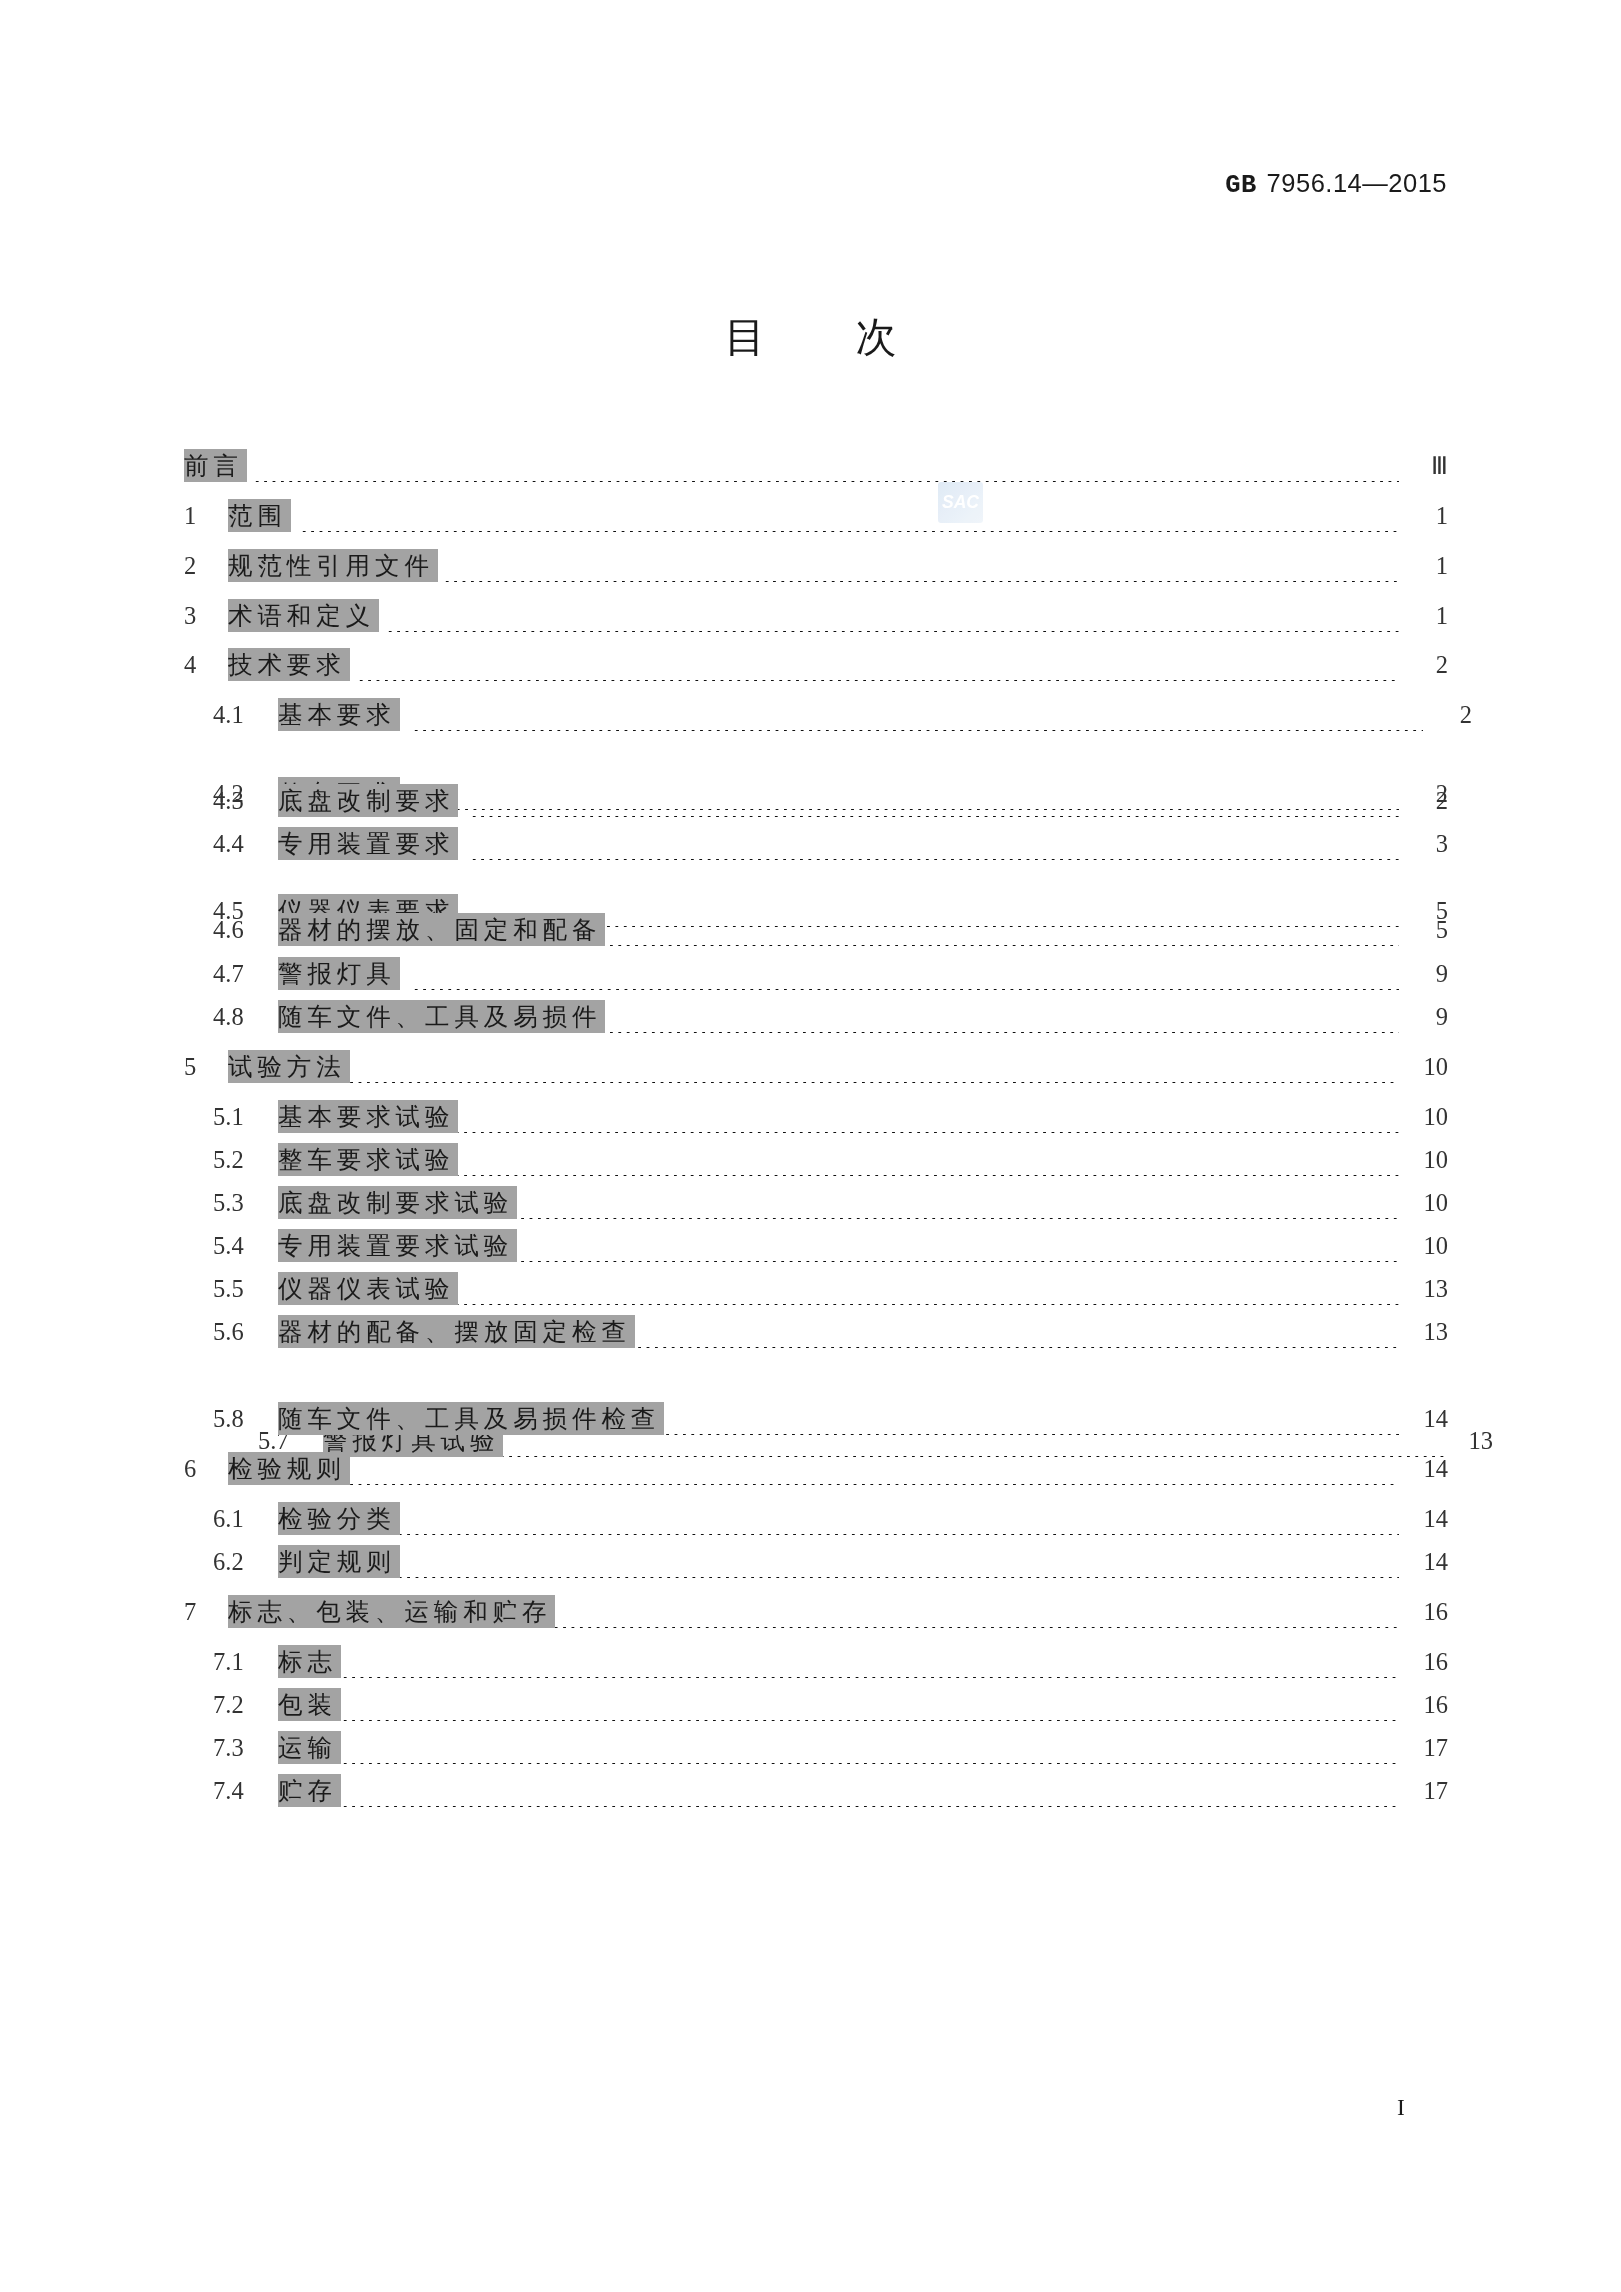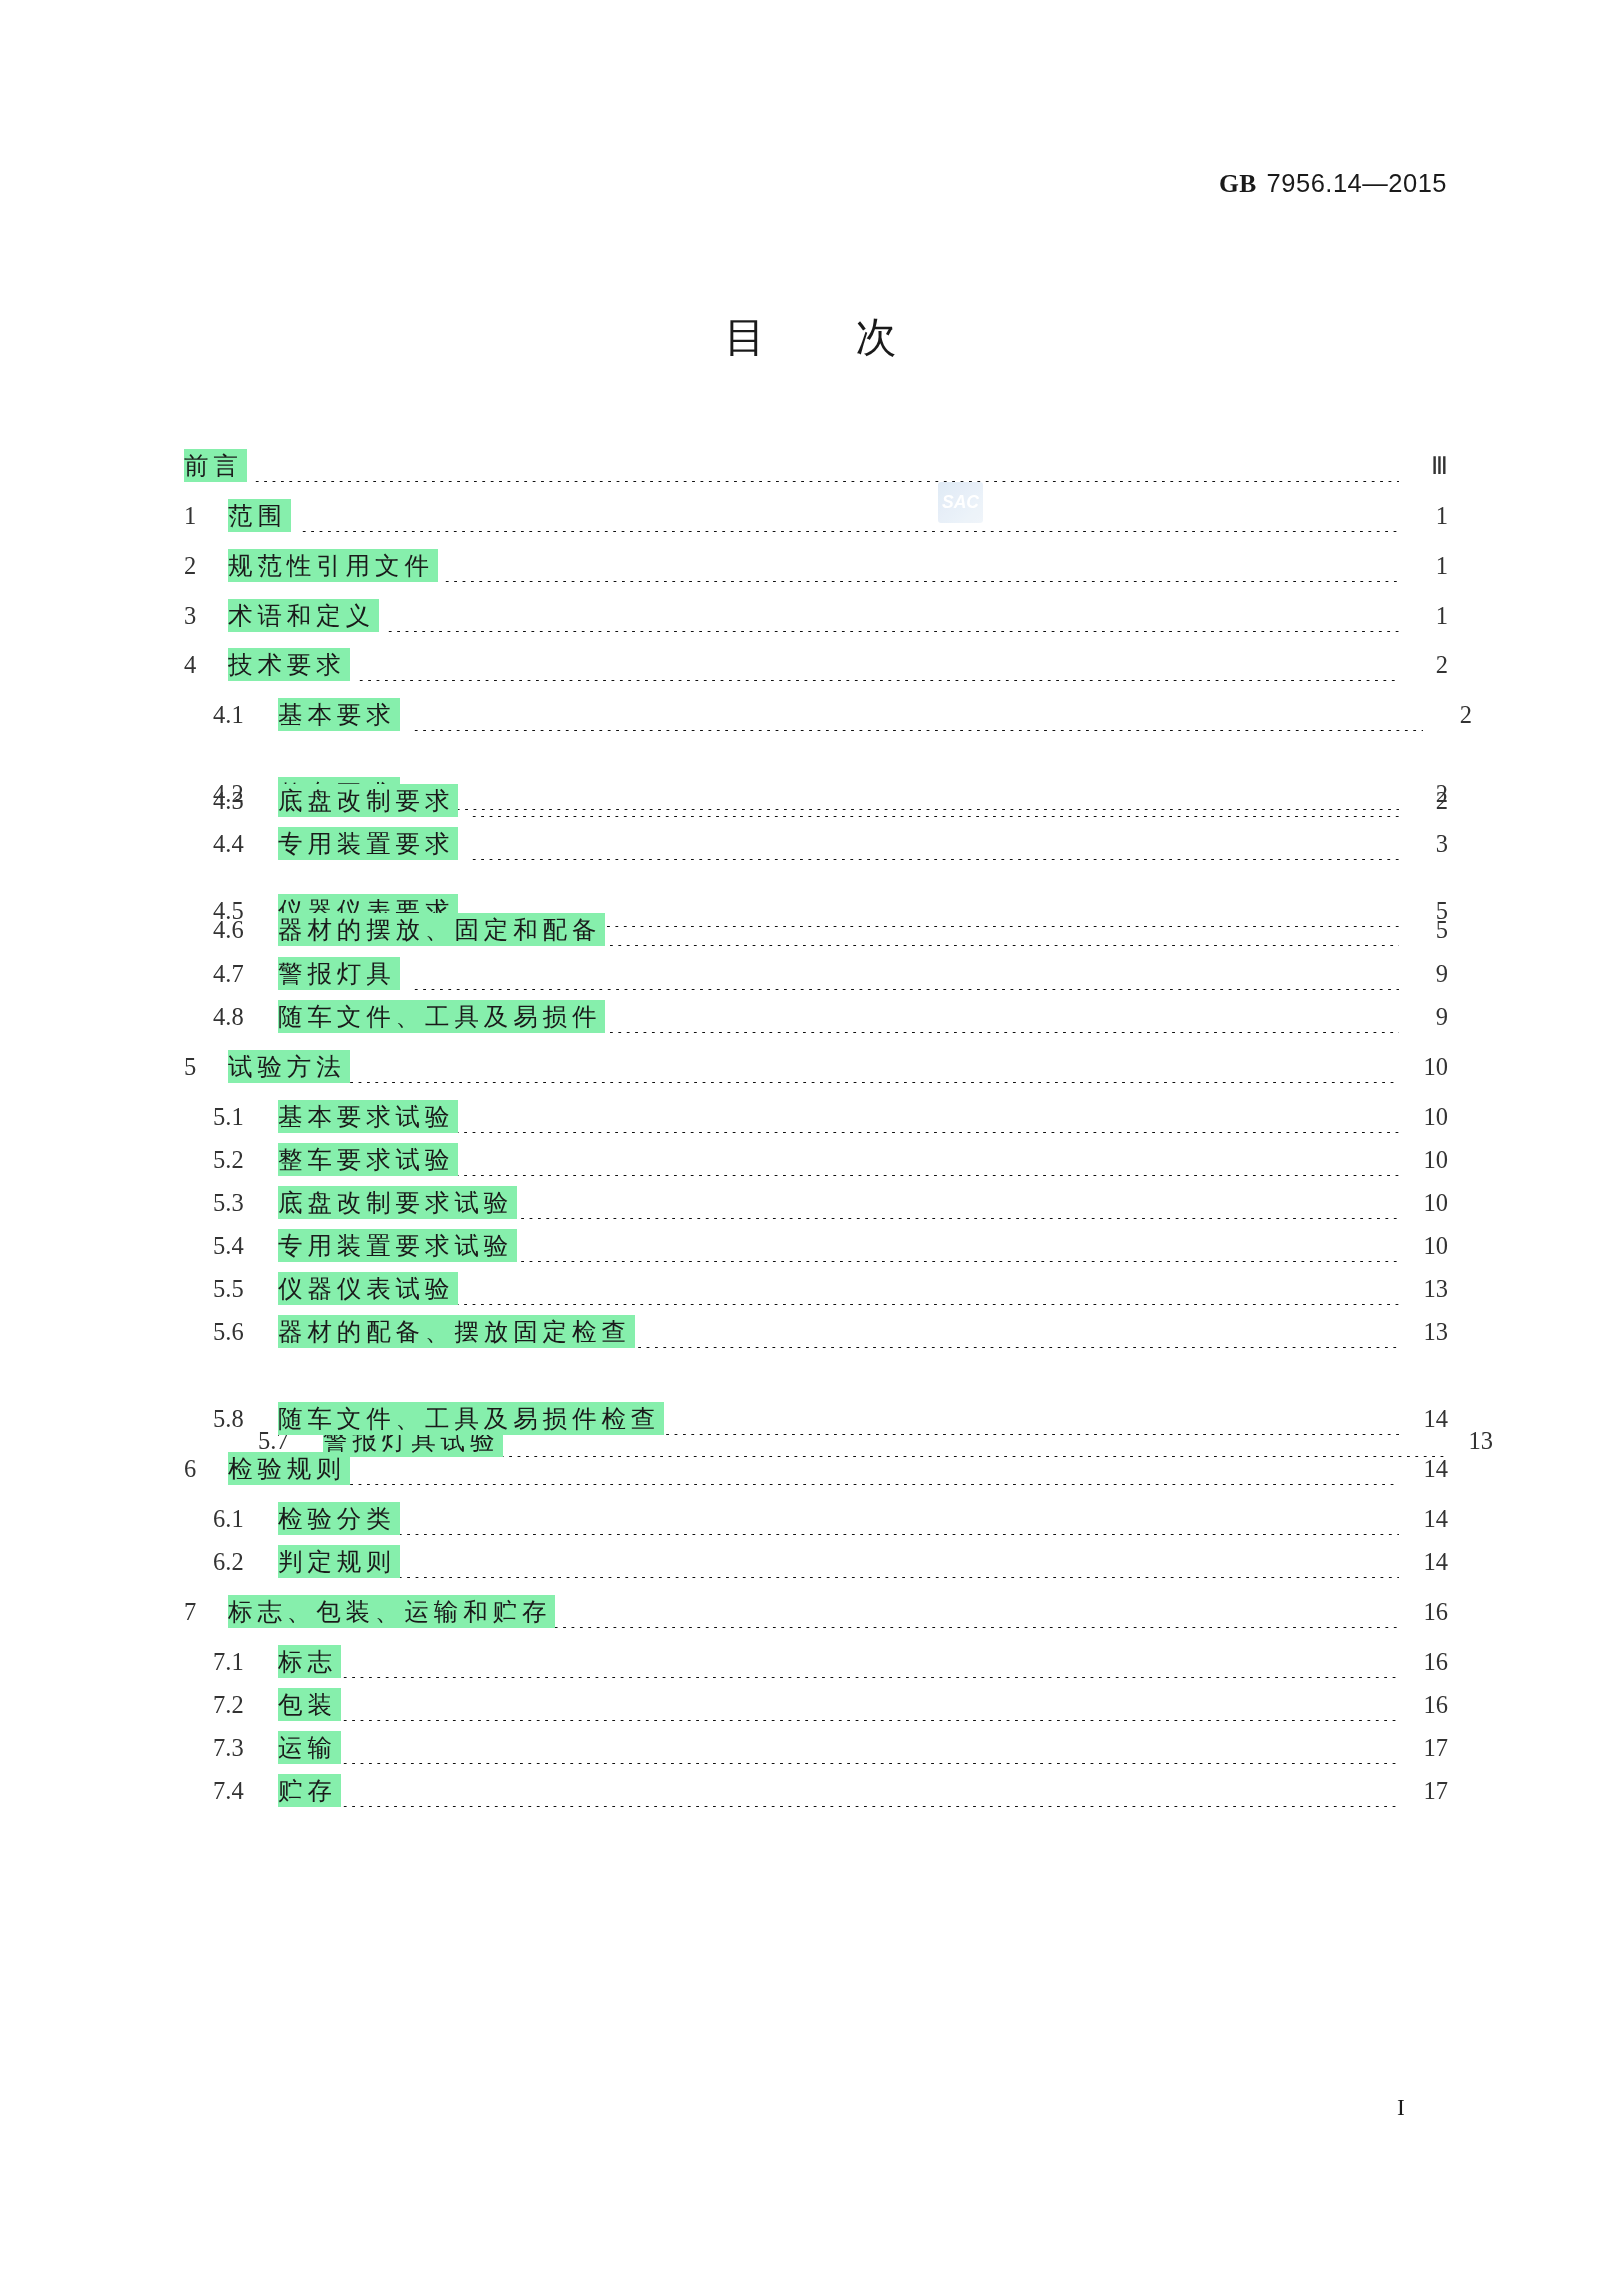--- a/index.html
+++ b/index.html
@@ -1,32 +1,32 @@
 <!DOCTYPE html>
 <html><head>
   <meta charset="utf-8">
   <style>
     html, body { margin: 0; padding: 0; background: #ffffff; }
     body { width: 1621px; height: 2293px; position: relative; overflow: hidden;
            font-family: "DejaVu Serif", "Liberation Serif", serif; color: #1a1a1a; }
     .std-code { position: absolute; top: 169px; right: 174px; font-size: 25.5px;
                 font-family: "Liberation Sans", "DejaVu Sans", sans-serif; letter-spacing: 0.5px; }
-    .std-code .gb { font-family: Liberation Serif, serif; font-weight: bold; margin-right: 9.8px; }
+    .std-code .gb { font-family: Liberation Mono, monospace; font-weight: bold; margin-right: 9.8px; }
     .title { position: absolute; top: 310px; left: 0; width: 1621px; text-align: center;
              font-size: 41px; font-family: "DejaVu Sans", sans-serif; letter-spacing: 0; }
     .title span { display: inline-block; }
     .title .gap { width: 90px; }
     .watermark { position: absolute; left: 938px; top: 482px; width: 45px; height: 41px;
                  background: linear-gradient(135deg,#dbe7f4,#eef4fa); border-radius: 2.9px;
                  color: #ffffff; font-family: "Liberation Sans", sans-serif; font-weight: bold;
                  font-style: italic; font-size: 17.6px; line-height: 41px; text-align: center; opacity: 0.85; }
     .toc { position: absolute; left: 0; top: 0; width: 1621px; }
     .row { position: absolute; left: 0; width: 1621px; height: 33px; font-size: 24.5px; line-height: 33px; }
     .row .num { position: absolute; font-family: "Liberation Serif", serif; color: #333; }
-    .row .label { position: absolute; letter-spacing: 4.9px; white-space: nowrap; background: #86efac; padding-right: 3.9px; }
+    .row .label { position: absolute; letter-spacing: 4.9px; white-space: nowrap; background: #a3a3a3; padding-right: 3.9px; }
     .row .leader { position: absolute; right: 222px; height: 33px; overflow: hidden;
                    background-image: radial-gradient(circle, #111 1.5px, transparent 1.8px);
                    background-size: 8.4px 33px; background-repeat: repeat-x; background-position: 0 16.7px; }
     .row .page { position: absolute; right: 173px; width: 39px; text-align: right;
                  font-family: "Liberation Serif", serif; color: #333; }
     .lvl1 .num { left: 184px; }
     .lvl1 .label { left: 228px; }
     .lvl2 .num { left: 213px; }
     .lvl2 .label { left: 278px; }
     .preface .label { left: 184px; }

